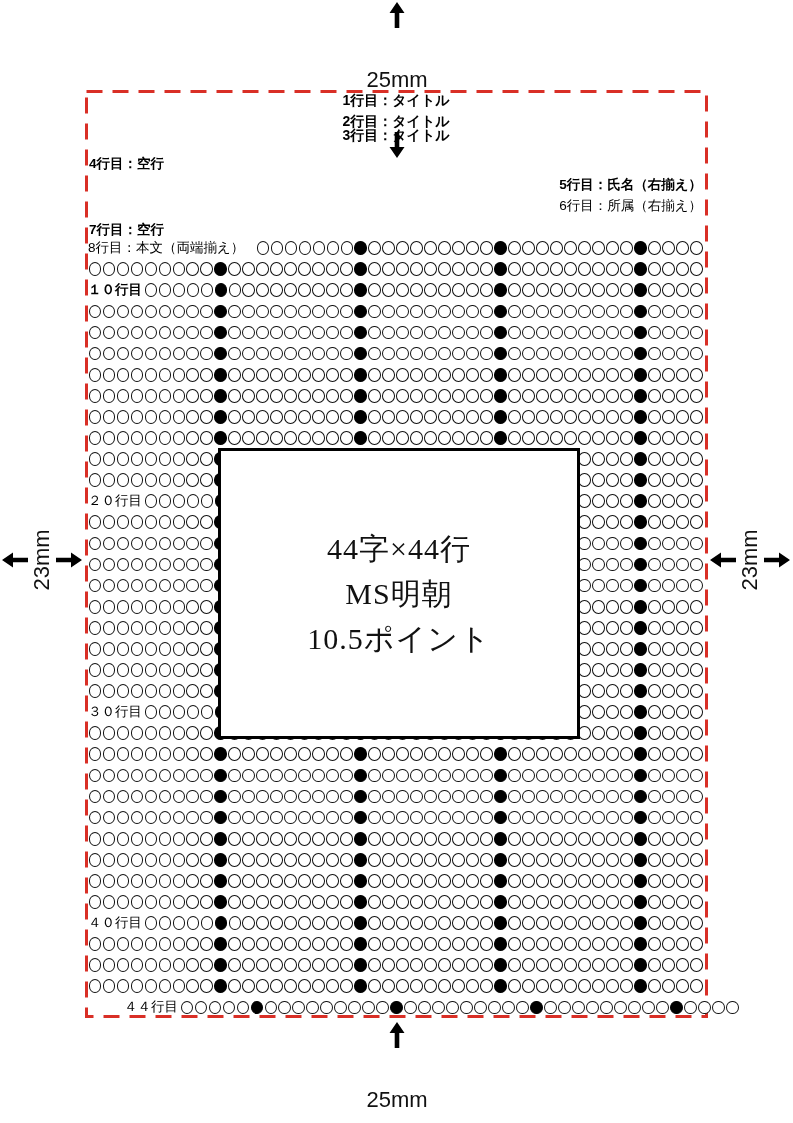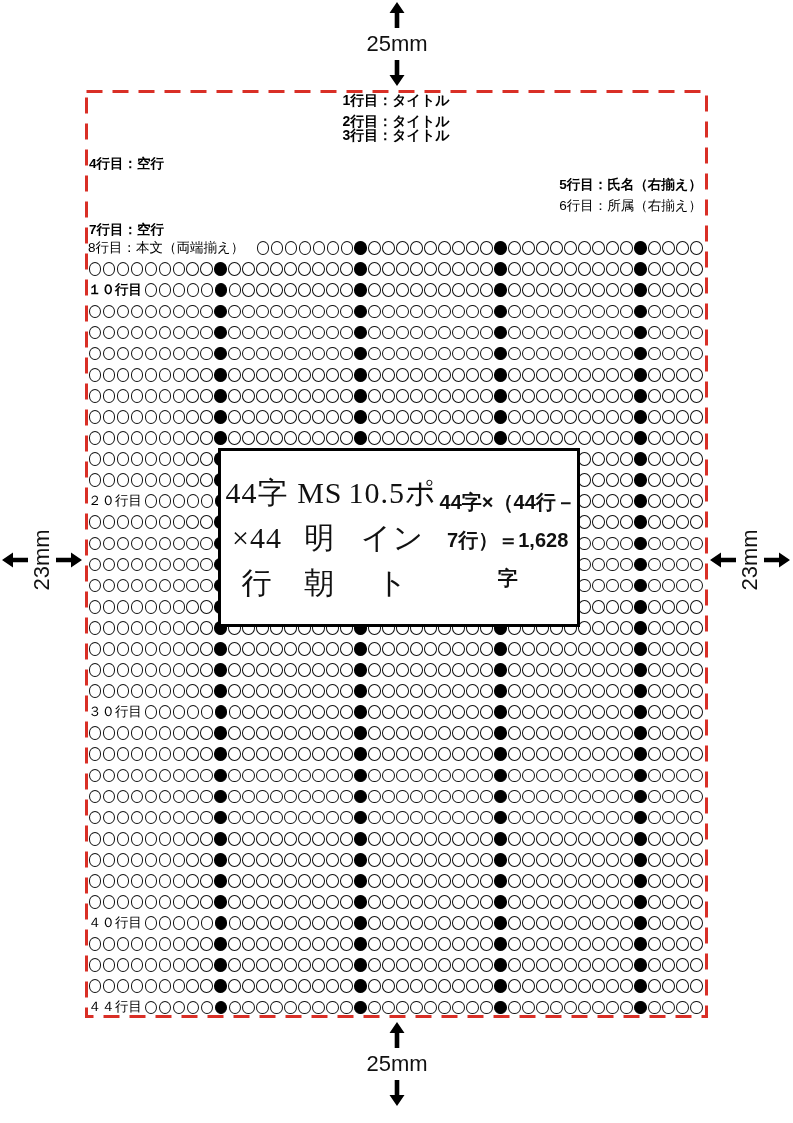--- a/index.html
+++ b/index.html
@@ -13,20 +13,21 @@
   }
 
   
   .border-svg { position: absolute; left: 0; top: 0; z-index: 1; }
 
   
   .annot-v {
     position: absolute; z-index: 3;
     display: flex; flex-direction: column; align-items: center;
     width: 120px;
+    gap: 36px;
   }
   .annot-v .mlabel { font-size: 22px; line-height: 26px; margin: 3px 0; color: #111; }
   .annot-h {
     position: absolute; z-index: 3;
     display: flex; flex-direction: row; align-items: center;
     height: 68px;
   }
   .vlabel-wrap { width: 28px; height: 68px; display: flex; align-items: center; justify-content: center; }
   .vlabel-wrap .mlabel {
     font-size: 22px; white-space: nowrap; color: #111;
@@ -60,23 +61,23 @@
     flex: 0 0 auto;
     width: 12.8px; height: 13.7px; margin: 0 0.6px;
     border: 1.5px solid #131313; border-radius: 50%;
     background: #fff; font-style: normal;
   }
   i.c.f { background: #000; border-color: #000; }
 
   
   .center-box {
     position: absolute; left: 218px; top: 448px;
-    width: 362px; height: 179px;
+    width: 362px; height: 291px;
     background: #fff; border: 3px solid #000; z-index: 5;
-    display: flex; flex-direction: row; align-items: center; justify-content: center;
+    display: flex; flex-direction: column; align-items: center; justify-content: center;
     text-align: center;
   }
   .spec-line {
     font-family: "Liberation Serif", "DejaVu Serif", serif;
     font-size: 30px; line-height: 45px; letter-spacing: 1px; color: #111;
   }
   .spec-formula {
     font-size: 20px; font-weight: 700; line-height: 38px; margin-top: 4px; color: #111;
   }
 </style>
@@ -1768,21 +1769,21 @@
         <i class="c"></i>
         <i class="c"></i>
         <i class="c"></i>
         <i class="c f"></i>
         <i class="c"></i>
         <i class="c"></i>
         <i class="c"></i>
         <i class="c"></i>
       </div>
       <div class="crow" style="top: 906.87px;">
-        <span class="rlabel" style="width: 56px;">４４行目</span>
+        <span class="rlabel" style="width: 56px; margin-left: 36px;">４４行目</span>
         <i class="c"></i>
         <i class="c"></i>
         <i class="c"></i>
         <i class="c"></i>
         <i class="c"></i>
         <i class="c f"></i>
         <i class="c"></i>
         <i class="c"></i>
         <i class="c"></i>
         <i class="c"></i>
@@ -1816,16 +1817,15 @@
         <i class="c"></i>
         <i class="c"></i>
         <i class="c"></i>
       </div>
     </div>
 
   <div class="center-box">
     <div class="spec-line">44字×44行</div>
     <div class="spec-line">MS明朝</div>
     <div class="spec-line">10.5ポイント</div>
-    <div class="spec-formula">44字×（44行－7行）＝1,628字</div>
   </div>
 
 </div>
 
 </body></html>

